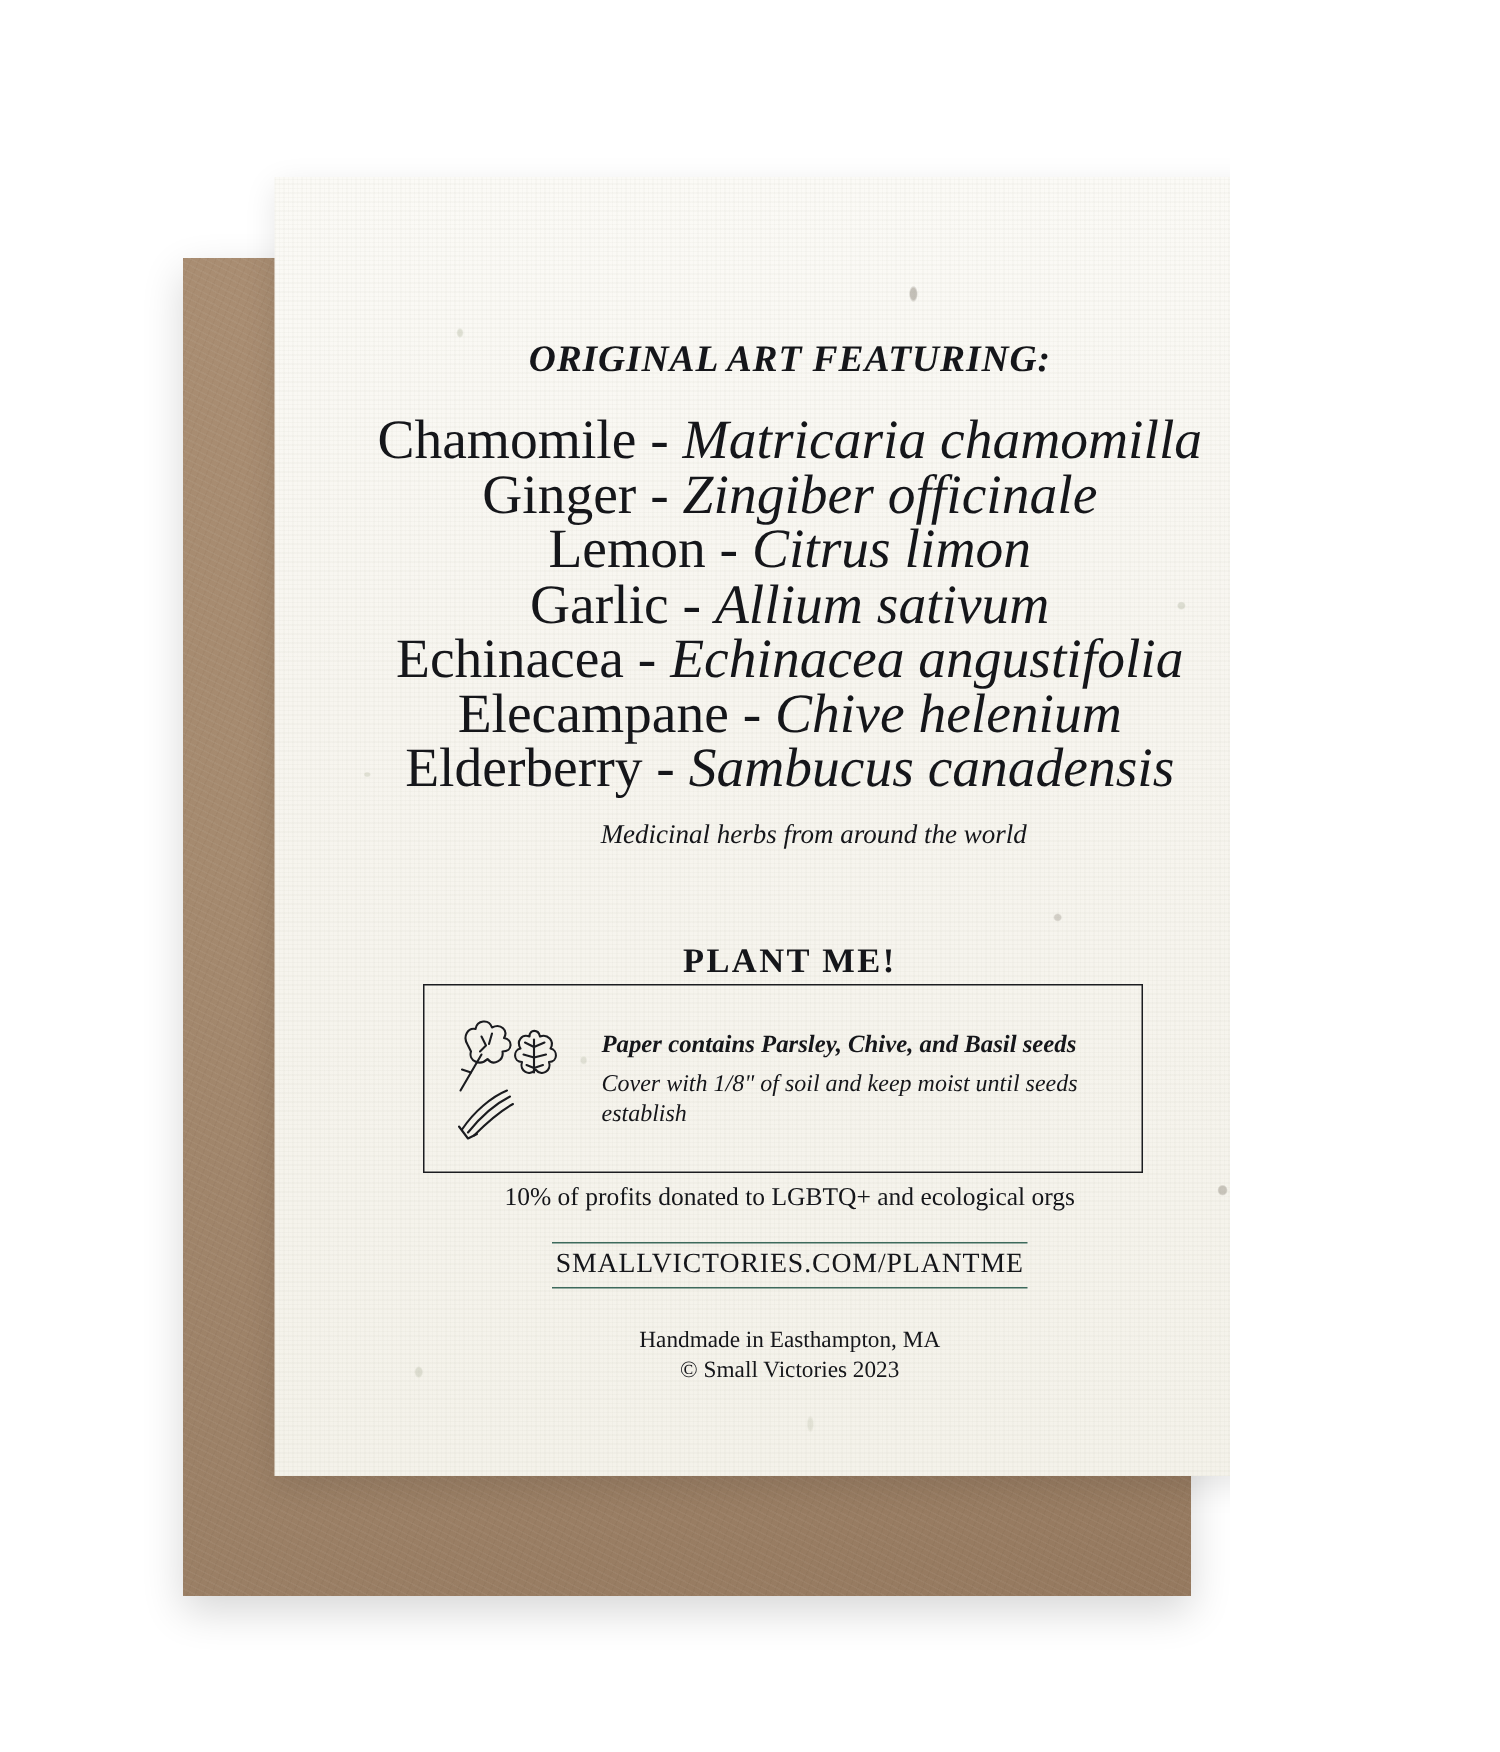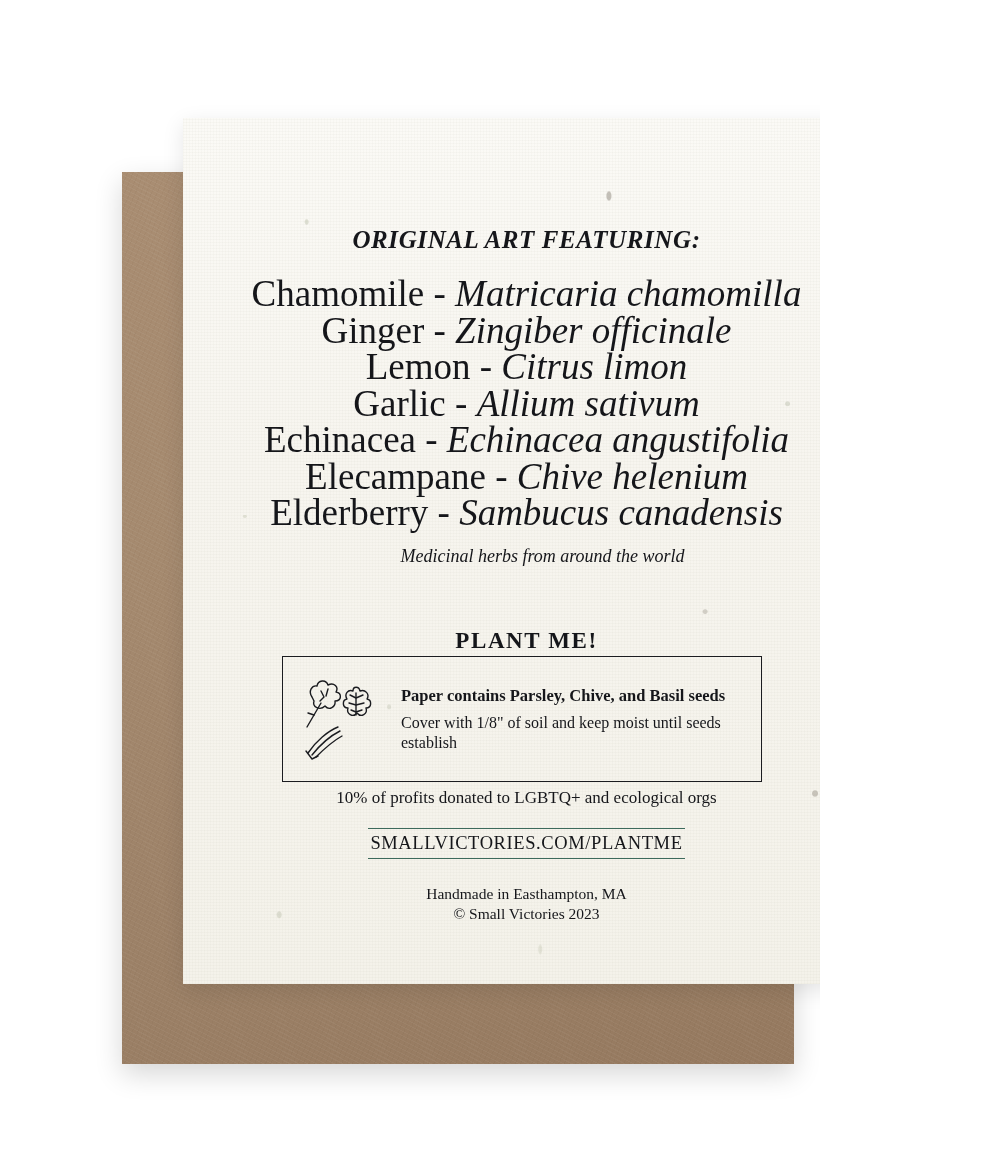--- a/index.html
+++ b/index.html
@@ -138,20 +138,21 @@
   .seed-art {
     width: 118px;
     min-width: 118px;
     height: 100%;
     display: flex;
     align-items: center;
     justify-content: center;
   }
   .seed-text {
     padding-right: 10px;
+    font-style: italic;
   }
   .seed-text .line1 {
     font-weight: bold;
     font-size: 16.5px;
     line-height: 21px;
     margin-bottom: 7px;
   }
   .seed-text .line2 {
     font-size: 16px;
     line-height: 20px;

